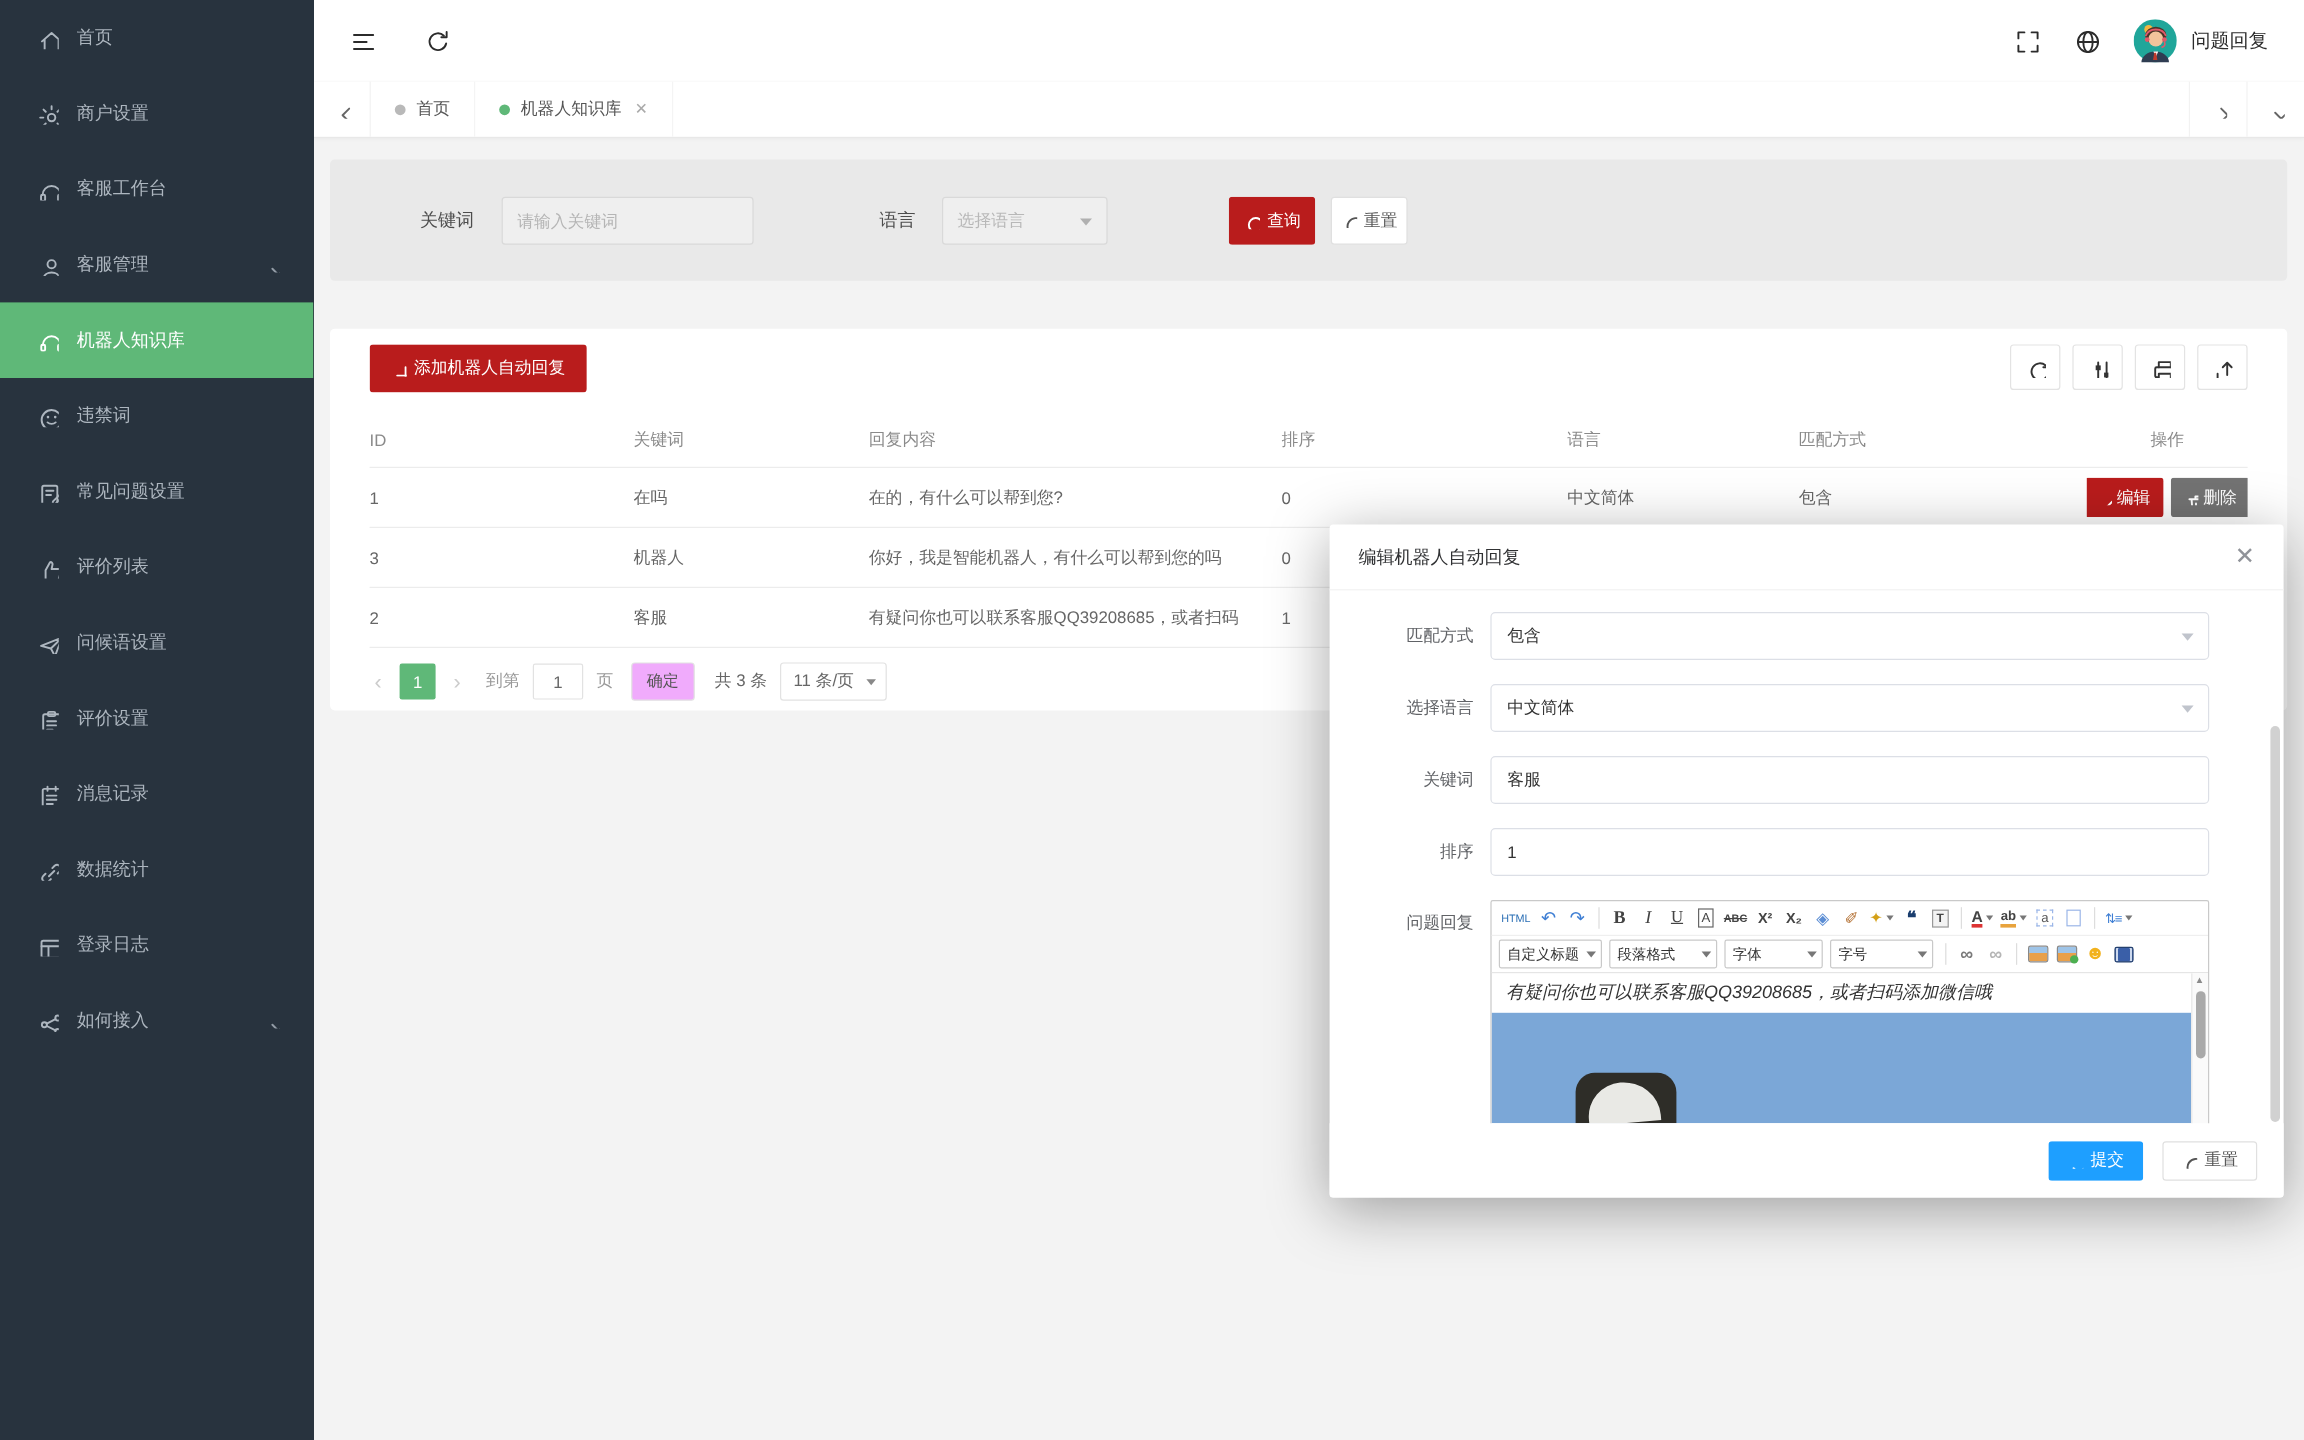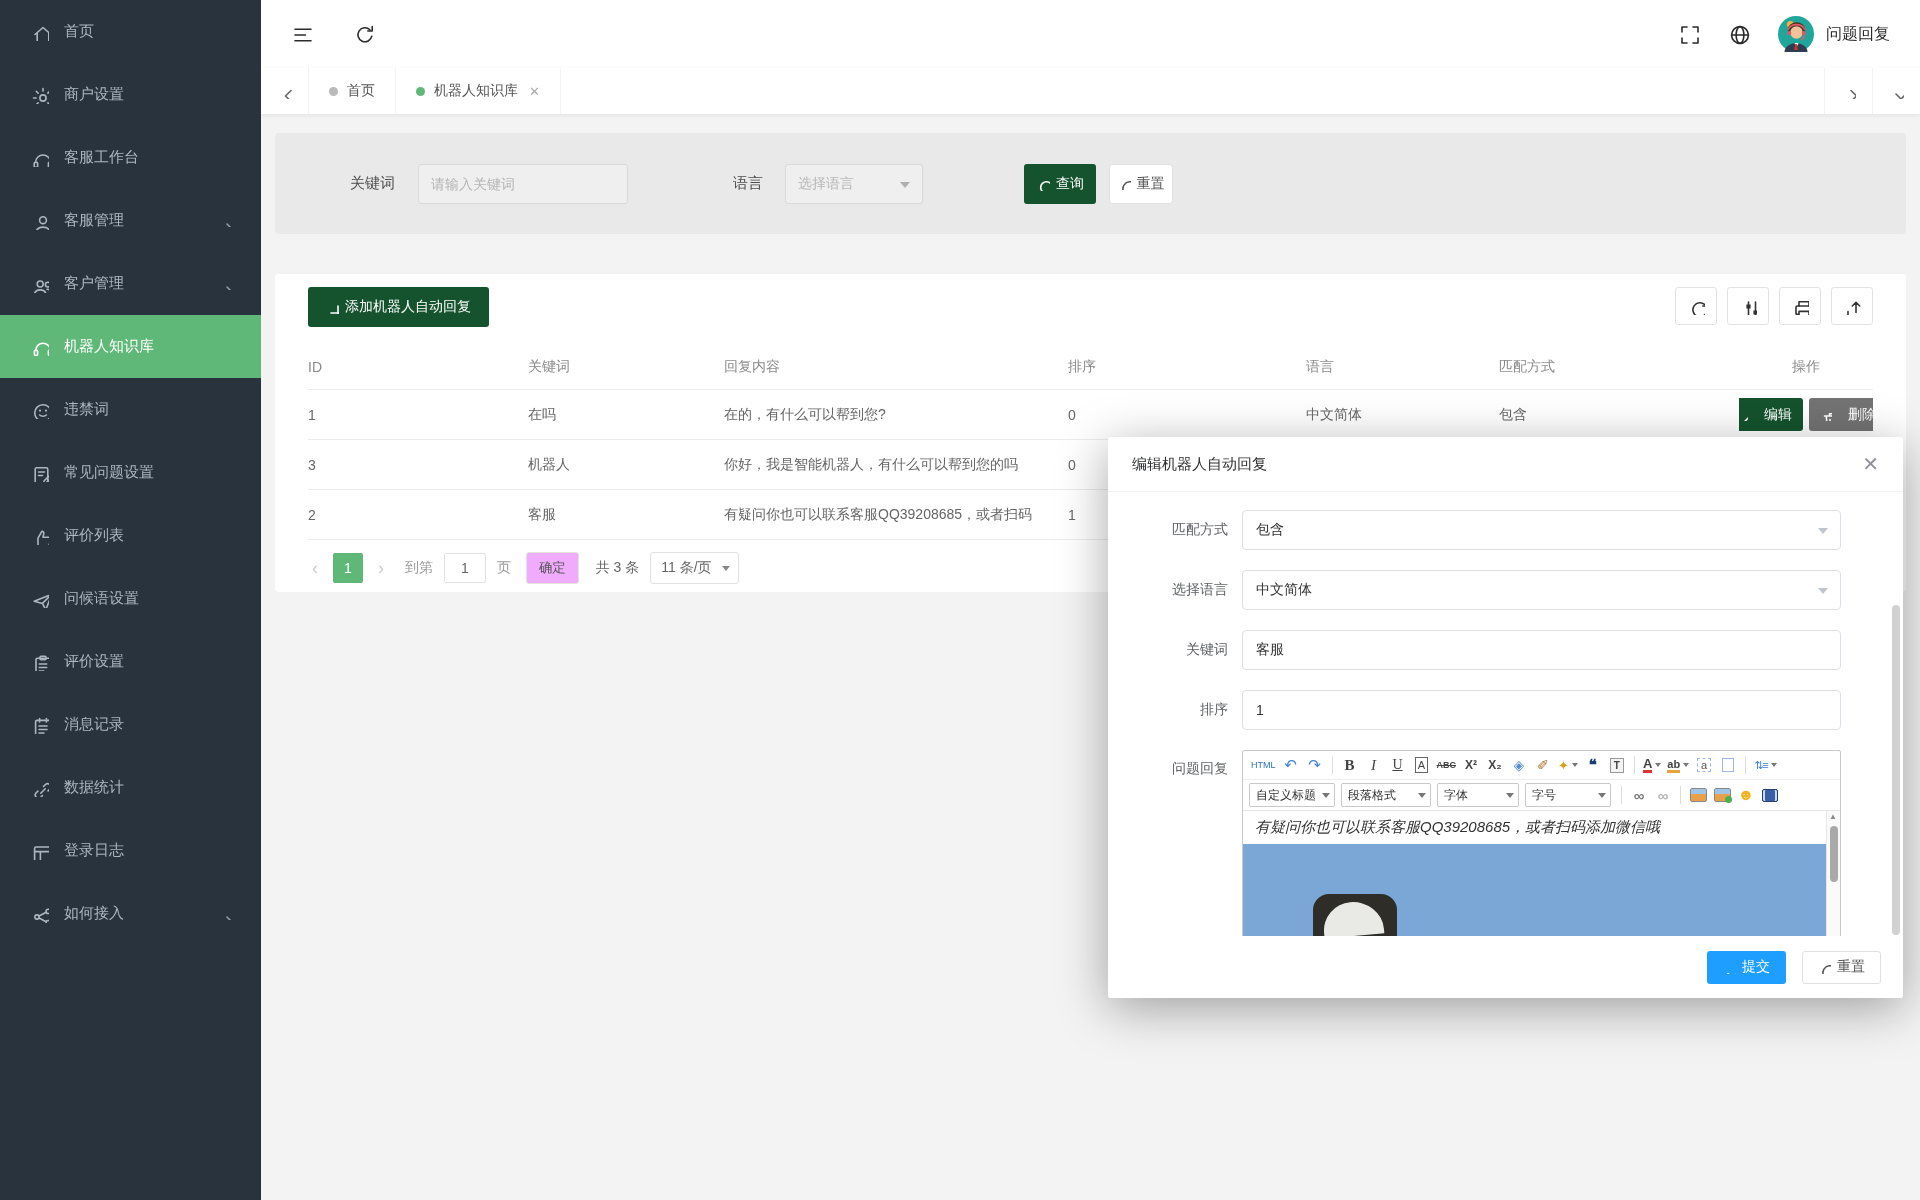--- a/index.html
+++ b/index.html
@@ -36,37 +36,37 @@
   
   .content { padding:18px 14px 0; }
   .search-card { height:101px; background:#e9e9e9; border-radius:4px; display:flex; align-items:center; padding-left:75px; }
   .f-label { font-size:15px; color:#4d4d4d; }
   .inp { height:40px; background:#efefef; border:1px solid #d9d9d9; border-radius:3px; font-size:14px; color:#333; padding:0 12px; outline:none; }
   .inp::placeholder { color:#b5b5b5; }
   .sel { height:40px; background:#efefef; border:1px solid #d9d9d9; border-radius:3px; display:flex; align-items:center; padding:0 12px; position:relative; cursor:pointer; }
   .sel .ph { color:#b8b8b8; font-size:14px; }
   .caret { width:0; height:0; border-left:5px solid transparent; border-right:5px solid transparent; border-top:6px solid #b0b0b0; position:absolute; right:12px; top:17px; }
   .btn { display:inline-flex; align-items:center; justify-content:center; gap:6px; border-radius:3px; font-size:14px; cursor:pointer; border:1px solid transparent; }
-  .btn-green { background:#14532d; color:#fff; }
+  .btn-green { background:#b91c1c; color:#fff; }
   .btn-plain { background:#fff; color:#555; border-color:#e0e0e0; }
 
   .table-card { margin-top:40px; background:#fff; border-radius:4px; padding:13px 33px 12px; height:318px; position:relative; }
   .add-btn { height:40px; padding:0 17px; }
   .tools { position:absolute; right:33px; top:13px; display:flex; gap:10px; }
   .tool { width:42px; height:38px; border:1px solid #e3e3e3; border-radius:3px; display:flex; align-items:center; justify-content:center; color:#333; cursor:pointer; background:#fff; }
   .tool svg { width:17px; height:17px; }
 
   .tbl { margin-top:18px; }
   .tr { display:grid; grid-template-columns:220px 196px 344px 238px 193px 240px 1fr; align-items:center; }
   .tr.th { height:45px; color:#8a8a8a; font-size:14px; border-bottom:1px solid #ececec; }
   .tr.td { height:50px; color:#666; font-size:14px; border-bottom:1px solid #ececec; }
   .cell { overflow:hidden; white-space:nowrap; text-overflow:clip; padding-right:14px; }
   .cell.op { display:flex; justify-content:center; gap:6px; padding-right:0; }
   .tr.th .cell.op { justify-content:center; }
-  .mini-btn { height:33px; padding:0 10px; font-size:14px; gap:16px; }
+  .mini-btn { height:33px; padding:0 10px; font-size:14px; gap:4px; }
   .mini-btn svg { width:12px; height:12px; }
   .btn-red { background:#737373; color:#fff; }
 
   .pager { margin-top:12px; display:flex; align-items:center; gap:11px; font-size:14px; color:#666; }
   .pg-arrow { color:#ccc; font-size:18px; width:14px; text-align:center; cursor:pointer; }
   .pg-cur { width:30px; height:30px; background:#5fb878; color:#fff; border-radius:2px; display:flex; align-items:center; justify-content:center; font-size:14px; }
   .pg-input { width:42px; height:30px; border:1px solid #e2e2e2; border-radius:2px; text-align:center; font-size:14px; color:#666; background:#fff; outline:none; }
   .pg-btn { height:32px; padding:0 12px; background:#f0abfc; border:1px solid #e2e2e2; border-radius:3px; color:#555;font-family:Liberation Serif, serif; }
   .pg-size { height:32px; padding:0 26px 0 10px; border:1px solid #e2e2e2; border-radius:3px; display:flex; align-items:center; position:relative; cursor:pointer; background:#fff; }
   .pg-size .caret { right:8px; top:13px; border-top-color:#888; border-left-width:4px; border-right-width:4px; border-top-width:5px; }
@@ -286,29 +286,20 @@
       </div>
     <div class="s-item">
         <svg class="ic s-ico">
           <use href="#i-user"></use>
         </svg>
         <span>客服管理</span>
         <svg class="ic s-chev">
           <use href="#i-chev-down"></use>
         </svg>
       </div>
-    <div class="s-item">
-        <svg class="ic s-ico">
-          <use href="#i-users"></use>
-        </svg>
-        <span>客户管理</span>
-        <svg class="ic s-chev">
-          <use href="#i-chev-down"></use>
-        </svg>
-      </div>
     <div class="s-item s-active">
         <svg class="ic s-ico">
           <use href="#i-robot"></use>
         </svg>
         <span>机器人知识库</span>
       </div>
     <div class="s-item">
         <svg class="ic s-ico">
           <use href="#i-smile"></use>
         </svg>

